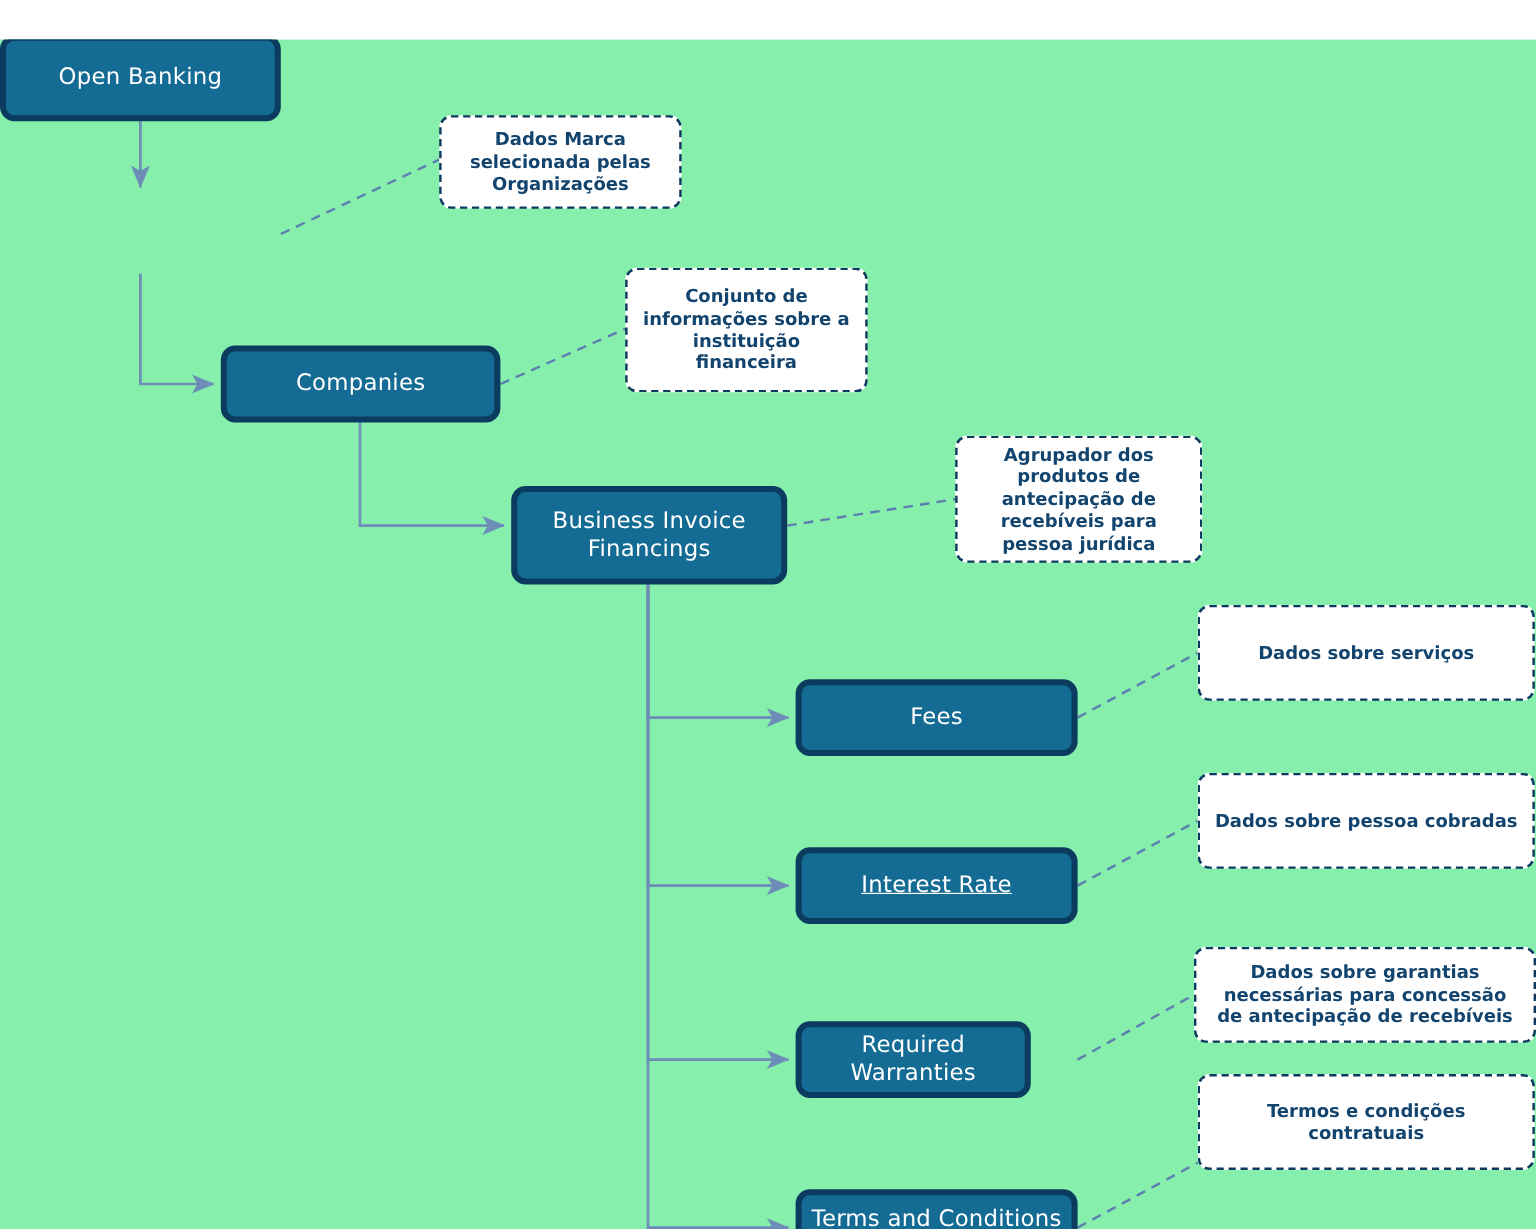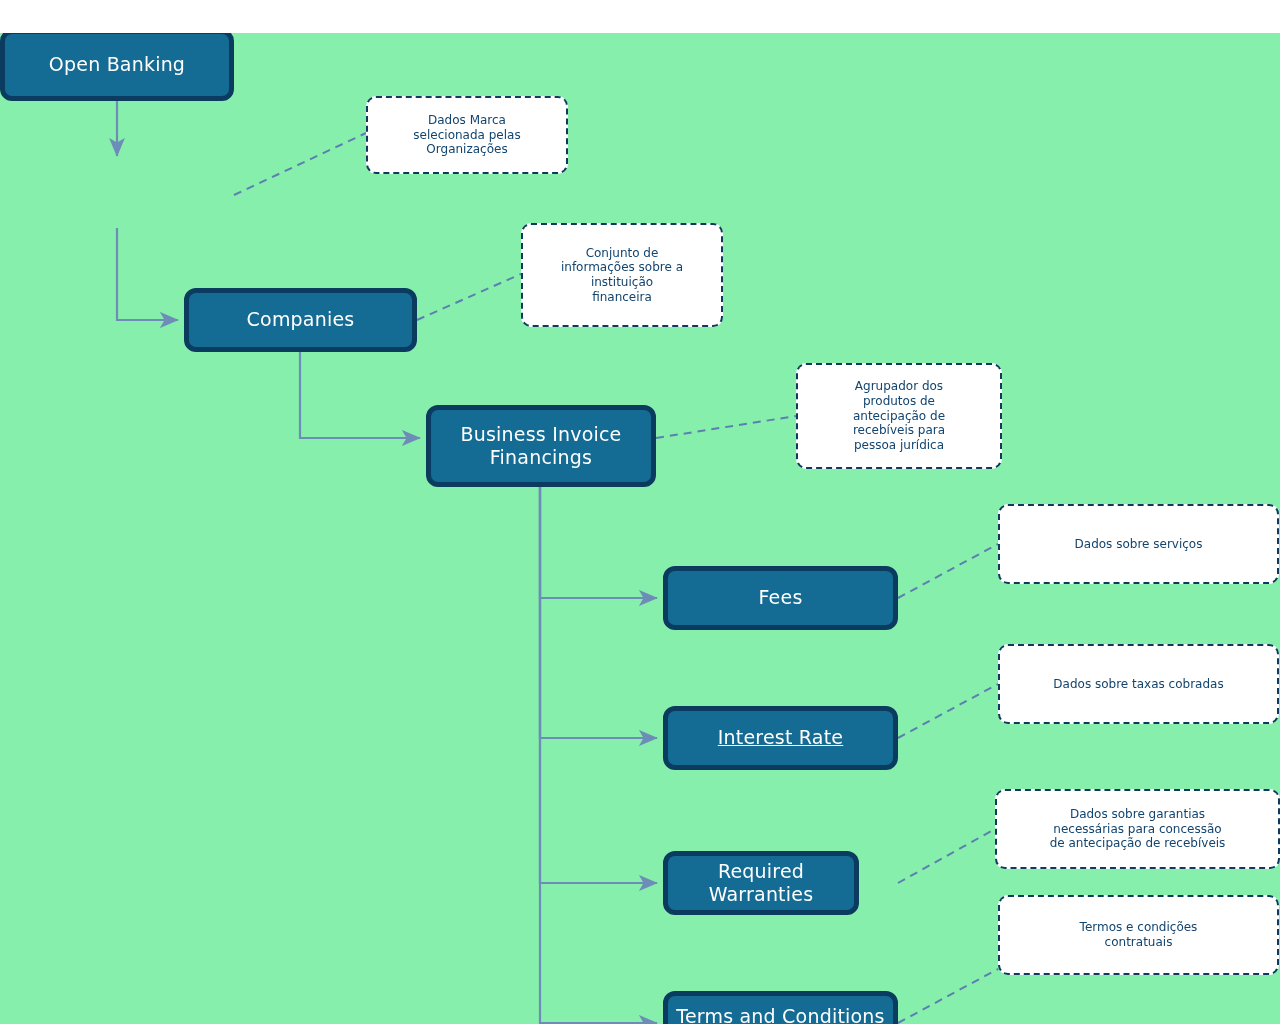--- a/index.html
+++ b/index.html
@@ -51,23 +51,24 @@
     position: absolute;
     box-sizing: border-box;
     background: #ffffff;
     border: 2px dashed #0F3A5F;
     border-radius: 10px;
     color: #12446E;
     display: flex;
     align-items: center;
     justify-content: center;
     text-align: center;
-    font-size: 12px;
+    font-size: 15px;
     line-height: 1.23;
     z-index: 2;
+    font-weight: bold;
   }
   .note .note-label {
     display: block;
     white-space: pre-line;
     padding: 0 4px;
   }
   .note.tight .note-label {
     padding: 0 2px;
   }
 </style>
@@ -153,21 +154,21 @@
 antecipação de
 recebíveis para
 pessoa jurídica</span>
   </div>
 
   <div class="note" style="left:998px; top:471px; width:281px; height:80px;">
     <span class="note-label">Dados sobre serviços</span>
   </div>
 
   <div class="note tight" style="left:998px; top:611px; width:281px; height:80px;">
-    <span class="note-label">Dados sobre taxas cobradas</span>
+    <span class="note-label">Dados sobre pessoa cobradas</span>
   </div>
 
   <div class="note tight" style="left:995px; top:756px; width:285px; height:80px;">
     <span class="note-label">Dados sobre garantias
 necessárias para concessão
 de antecipação de recebíveis</span>
   </div>
 
   <div class="note" style="left:998px; top:862px; width:281px; height:80px;">
     <span class="note-label">Termos e condições

